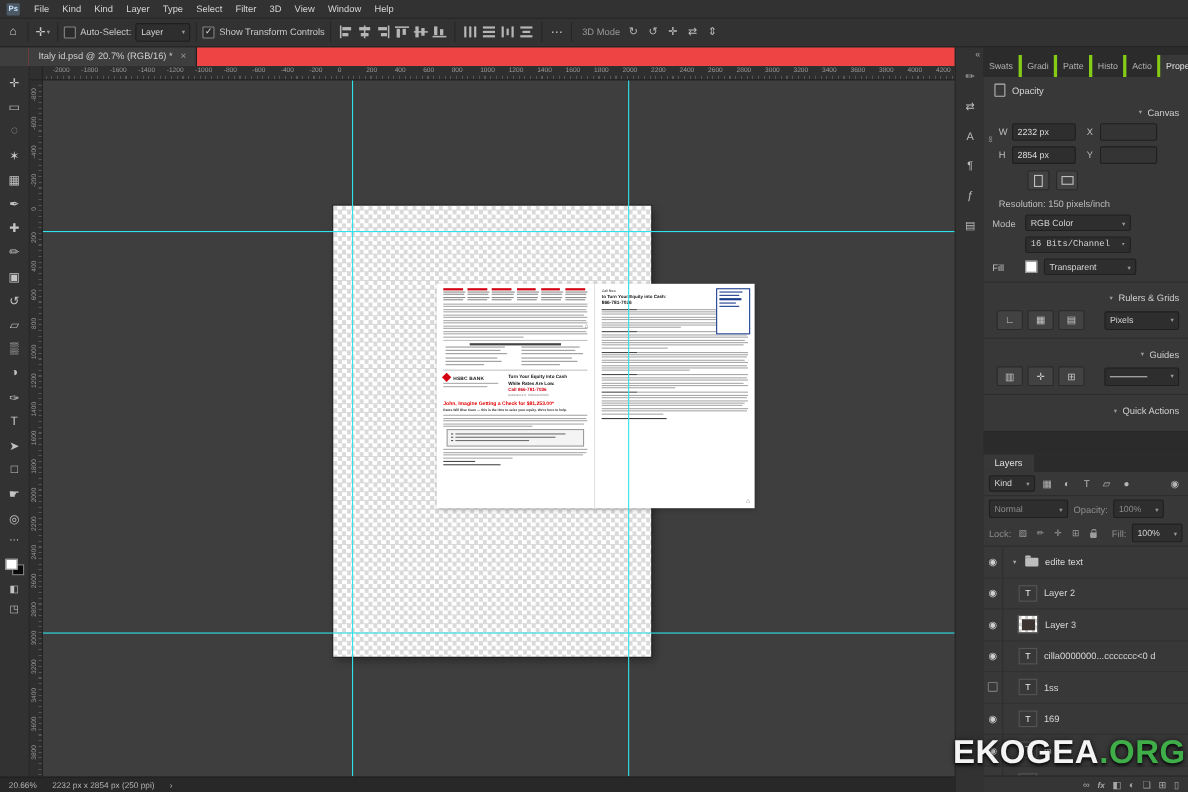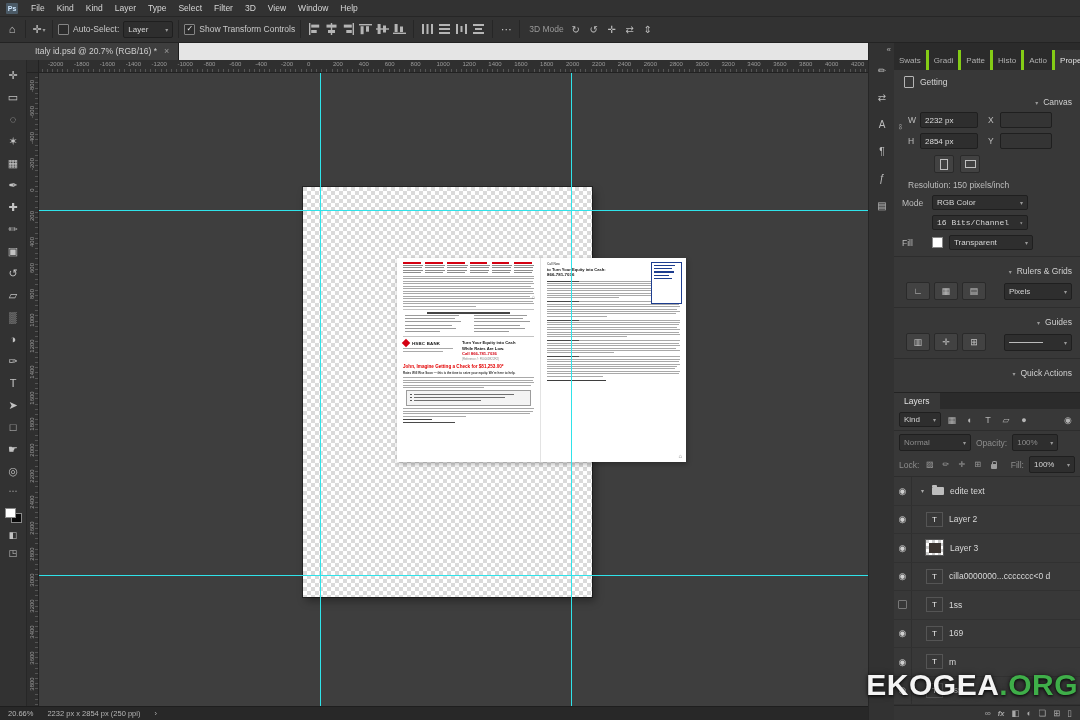--- a/index.html
+++ b/index.html
@@ -19,21 +19,21 @@
   .cb{width:9px;height:9px;border:1px solid #848484;background:#2b2b2b;border-radius:1px;display:inline-flex;align-items:center;justify-content:center;margin-right:4px;flex:0 0 9px;}
   .cb .mark{display:none;font-size:8px;line-height:1;color:#e8e8e8;margin-top:-1px;}
   .cb.checked .mark{display:block;}
   .dd{background:#2e2e2e;border:1px solid #1f1f1f;border-radius:2px;height:15px;display:inline-flex;align-items:center;justify-content:space-between;padding:0 4px;color:#d5d5d5;font-size:8px;gap:4px;}
   .dd .dda{font-size:6px;color:#999;}
   .ai{width:17px;height:17px;display:flex;align-items:center;justify-content:center;}
   .ai svg rect{fill:#b5b5b5;}
   .glyph3d{width:16px;height:16px;display:flex;align-items:center;justify-content:center;font-size:10px;color:#bdbdbd;}
 
   
-  .tabbar{position:absolute;top:42px;left:26px;right:212px;height:18px;background:#e5e5e5;display:flex;align-items:stretch;z-index:30;}
+  .tabbar{position:absolute;top:42px;left:26px;right:212px;height:18px;background:#ef4444;display:flex;align-items:stretch;z-index:30;}
   .doc-tab{background:#3e3e3e;display:flex;align-items:center;gap:7px;padding:0 9px;font-size:8.5px;color:#cfcfcf;border-right:1px solid #1d1d1d;}
   .tab-close{color:#9b9b9b;font-size:9px;}
 
   
   .tools{position:absolute;top:60px;left:0;width:26px;bottom:14px;background:#323232;border-right:1px solid #272727;display:flex;flex-direction:column;align-items:center;padding-top:5px;z-index:25;}
   .tool-list{display:flex;flex-direction:column;align-items:center;}
   .tool{width:20px;height:20px;margin-bottom:2px;display:flex;align-items:center;justify-content:center;font-size:11px;color:#c3c3c3;}
   .tool.small{font-size:9px;height:16px;}
   .fgbg{position:relative;width:17px;height:15px;margin:7px 0 4px;}
   .fgbg .fg{position:absolute;top:0;left:0;width:9px;height:8px;background:#fff;border:1px solid #8a8a8a;z-index:2;}
@@ -118,21 +118,21 @@
   .mode-row .lbl{width:24px;color:#bdbdbd;}
   .mode-row .dd{flex:0 0 auto;width:96px;box-sizing:border-box;}
   .mode-row.indent{padding-left:38px;font-family:Liberation Mono, monospace;}
   .fill-chip{width:9px;height:9px;background:#fff;border:1px solid #888;flex:0 0 9px;}
   .icons-row{display:flex;align-items:center;gap:4px;padding:3px 8px 3px 12px;}
   .ibtn{width:22px;height:16px;background:#424242;border:1px solid #2a2a2a;border-radius:2px;display:flex;align-items:center;justify-content:center;color:#c5c5c5;font-size:9px;}
   .icons-row .spacer{flex:1;}
   .line-sample{width:34px;height:1px;background:#bbb;}
 
   
-  .layers{flex:1;display:flex;flex-direction:column;background:#383838;font-size:8.5px;overflow:hidden;}
+  .layers{flex:1;display:flex;flex-direction:column;background:#383838;font-size:8.5px;overflow:hidden;margin-top:20px;}
   .layers-tabbar{height:16px;flex:0 0 16px;background:#2b2b2b;display:flex;}
   .layers-tab{background:#383838;padding:0 10px;display:flex;align-items:center;color:#e0e0e0;}
   .filter-row{display:flex;align-items:center;gap:4px;padding:3px 5px;border-bottom:1px solid #2d2d2d;}
   .filter-row .dd{width:42px;box-sizing:border-box;}
   .f-icon{width:14px;height:14px;display:flex;align-items:center;justify-content:center;font-size:9px;color:#b5b5b5;}
   .blend-row{display:flex;align-items:center;gap:5px;padding:3px 5px;color:#8d8d8d;}
   .blend-row .dd{color:#8d8d8d;}
   .lock-row{display:flex;align-items:center;gap:5px;padding:2px 5px 3px;border-bottom:1px solid #2d2d2d;color:#8d8d8d;}
   .lk{width:11px;height:12px;display:flex;align-items:center;justify-content:center;font-size:8px;color:#9d9d9d;}
   .padlock{width:6px;height:5px;background:#9d9d9d;border-radius:1px;position:relative;margin-top:3px;}
@@ -620,21 +620,21 @@
         <div class="ptab">Gradi</div>
         <div class="ptab">Patte</div>
         <div class="ptab">Histo</div>
         <div class="ptab">Actio</div>
         <div class="ptab active">Properties</div>
       </div>
 
     <div class="props">
       <div class="doc-row">
         <span class="doc-icon"></span>
-        <span>Getting</span>
+        <span>Opacity</span>
       </div>
       <div class="sec">
         <span class="chev">▾</span>
         <span>Canvas</span>
       </div>
       <div class="dims">
         <span class="link-icon">∞</span>
         <div class="dim-col">
           <div class="dim-row">
               <span class="dim-lbl">W</span>

